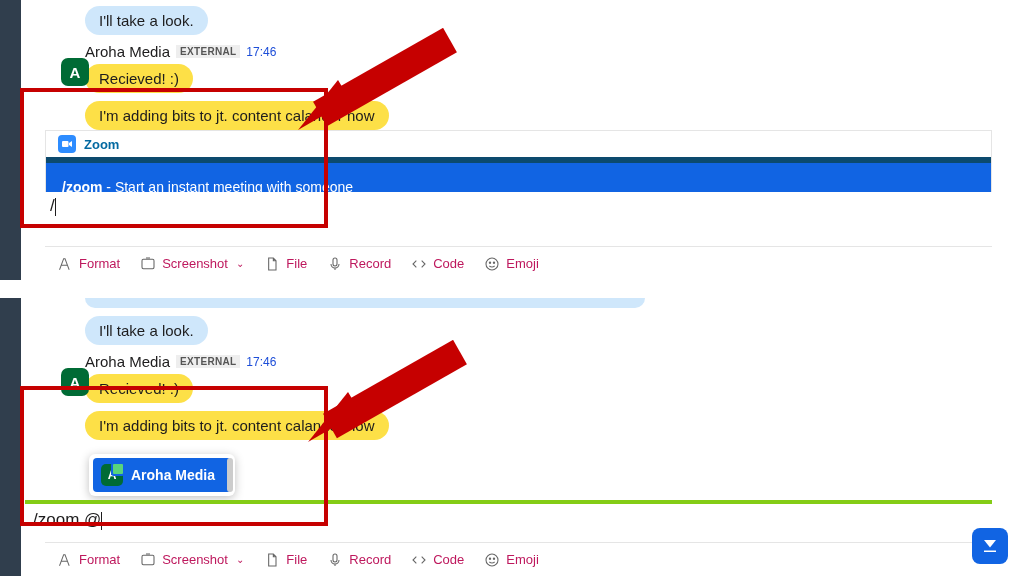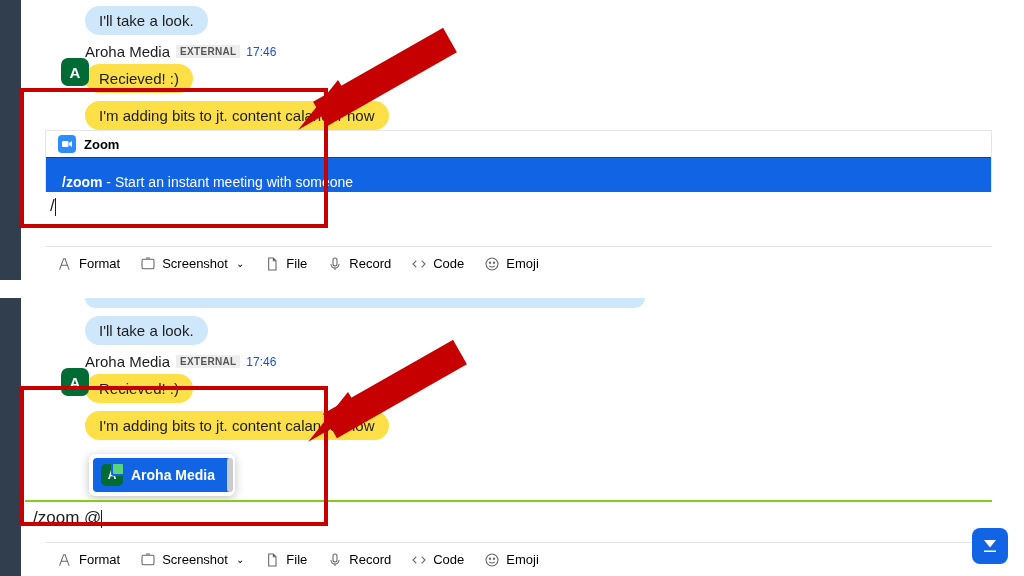--- a/index.html
+++ b/index.html
@@ -14,31 +14,31 @@
   .bubble { display: inline-block; background: #fde047; border-radius: 16px; padding: 6px 14px; font-size: 15px; color: #1d1c1d; }
   .bubble.blue { background: #cfe7fb; }
   .sender-row { margin-left: 64px; margin-top: 8px; display: flex; align-items: center; gap: 6px; font-size: 14px; }
   .sender-name { color:#1d1c1d; font-weight: 400; font-size:15px;}
   .ext-badge { background:#eee; color:#555; font-size:10px; font-weight:700; padding:1px 4px; border-radius:0; letter-spacing:.3px; }
   .time { color:#1d4ed8; font-size:12px; }
   .avatar { position: absolute; left: 40px; width: 28px; height: 28px; background:#006b35; color:#fff; border-radius:7px; display:flex; align-items:center; justify-content:center; font-weight:600; font-size:15px; }
 
   
   .cmd-popup { position: absolute; left: 24px; right: 0; background:#fff; border:1px solid #e5e5e5; border-bottom:none; }
-  .cmd-header { padding: 4px 12px; display:flex; align-items:center; gap:8px; font-size:13px; font-weight:600; color:#000000; border-bottom:1px solid #0c4a6e;}
+  .cmd-header { padding: 4px 12px; display:flex; align-items:center; gap:8px; font-size:13px; font-weight:600; color:#0369a1; border-bottom:6px solid #0c4a6e;}
   .cmd-header .zoom-icon { width:18px; height:18px; background:#2d8cff; border-radius:4px; display:flex; align-items:center; justify-content:center; color:#fff; }
   .cmd-item { background:#1164e3; color:#fff; padding: 16px 16px; font-size:14px; }
   .cmd-item b { font-weight:700; }
 
   
   .input-line { position:absolute; left:21px; right:0; background:#fff; font-size:17px; color:#1d1c1d; padding: 4px 8px;}
   .input-line .cursor { border-left:1px solid #1d1c1d; display:inline-block; height:18px; vertical-align:middle; }
 
   
-  .toolbar { position:absolute; left:24px; right:0; bottom:0; height:34px; border-top:1px solid #e5e5e5; display:flex; align-items:center; gap:20px; padding:0 12px; color:#000000; font-size:13px; background:#fff;}
+  .toolbar { position:absolute; left:24px; right:0; bottom:0; height:34px; border-top:1px solid #e5e5e5; display:flex; align-items:center; gap:20px; padding:0 12px; color:#be185d; font-size:13px; background:#fff;}
   .toolbar .item { display:flex; align-items:center; gap:6px; cursor:pointer;}
   .toolbar .item svg { width:16px; height:16px; stroke:#666; fill:none; stroke-width:1.6;}
   .toolbar .caret { font-size:10px; padding-left:2px;}
 
   
   .mention-popup { position:absolute; background:#fff; border-radius:6px; box-shadow:0 2px 10px rgba(0,0,0,.25); padding:4px;}
   .mention-item { background:#1164e3; color:#fff; padding:6px 16px 6px 8px; border-radius:4px; display:flex; align-items:center; gap:8px; font-size:14px; font-weight:600; min-width:130px;}
   .mention-item .av { width:22px; height:22px; background:#006b35; border-radius:5px; color:#fff; font-size:12px; font-weight:700; display:flex; align-items:center; justify-content:center; position:relative;}
   .mention-item .av::after { content:''; position:absolute; right:-2px; top:-2px; width:10px; height:10px; background:#59d47b; border:2px solid #1164e3; border-radius:3px;}
   .mention-popup .sb { position:absolute; right:2px; top:4px; bottom:4px; width:6px; background:#ccc; border-radius:3px;}
@@ -165,21 +165,21 @@
     <div class="msg" style="margin-top:8px;"><span class="bubble">I'm adding bits to jt. content calander now</span></div>
 
     <div class="mention-popup" style="left:68px; top:156px;">
       <div class="mention-item">
         <span class="av">A</span>
         <span>Aroha Media</span>
       </div>
       <div class="sb"></div>
     </div>
 
-    <div class="input-line" style="top:202px; left:4px; border-top:2px solid #84cc16; padding-top:6px;">
+    <div class="input-line" style="top:202px; left:4px; border-top:4px solid #84cc16; padding-top:6px;">
       <span>/zoom @</span><span class="cursor"></span>
     </div>
 
     <div class="toolbar">
       <div class="item">
           <svg viewBox="0 0 24 24">
             <path d="M4 20 L10 4 L12 4 L18 20 M6.5 14 L15.5 14" stroke-linecap="round"></path>
           </svg>
           <span>Format</span>
         </div>

